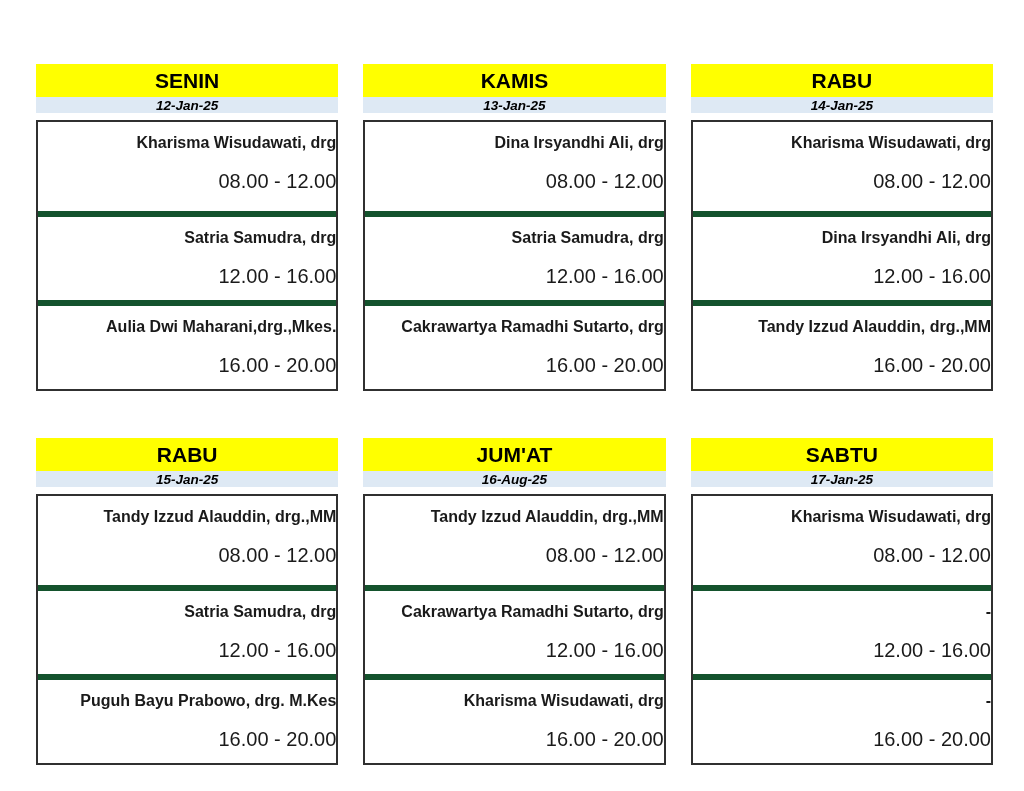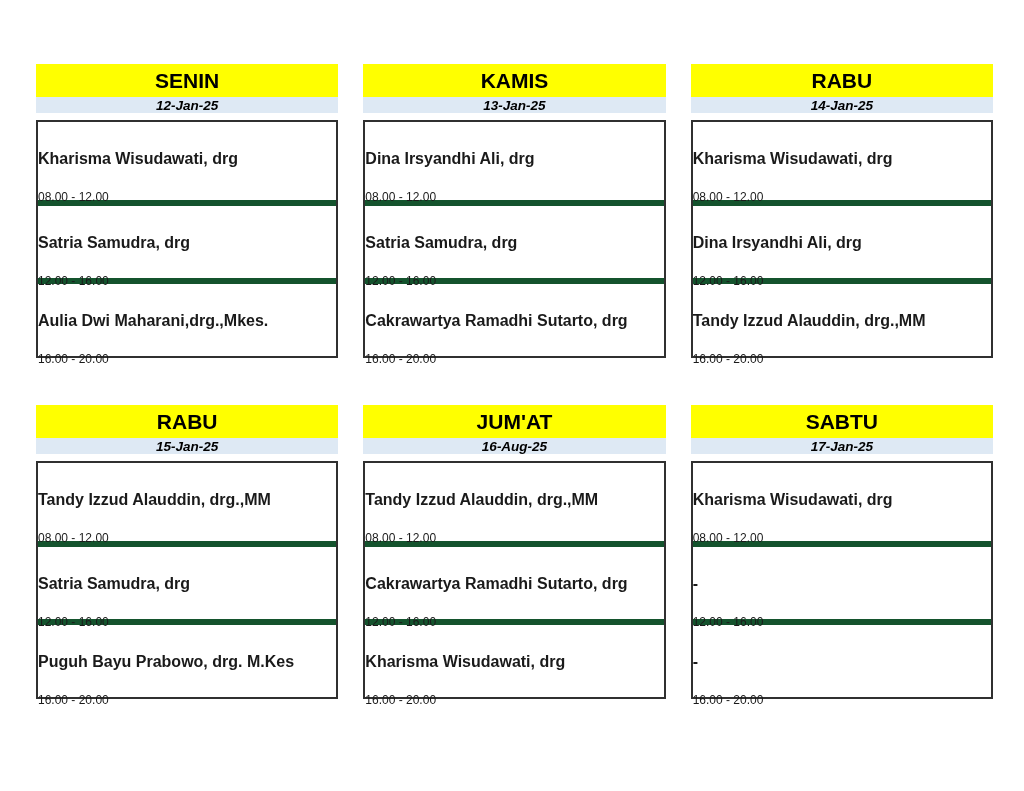--- a/index.html
+++ b/index.html
@@ -35,33 +35,33 @@
     font-style: italic;
     font-size: 13.5px;
     color: #000000;
   }
   .slots-box {
     margin-top: 7px;
     border: 2px solid #303030;
     background: #ffffff;
   }
   .slot {
-    height: 78px;
-    padding-top: 28px;
-    text-align: left;
+    height: 89px;
+    padding-top: 12px;
+    text-align: right;
   }
   .slot + .slot { border-top: 6px solid #14532d; }
   .doctor {
     font-size: 16px;
     font-weight: bold;
     line-height: 18px;
     white-space: nowrap;
   }
   .time {
-    font-size: 12px;
+    font-size: 20px;
     line-height: 18px;
     margin-top: 20px;
     white-space: nowrap;
   }
 </style>
 </head>
 <body>
 
 <main class="schedule-grid">
 

